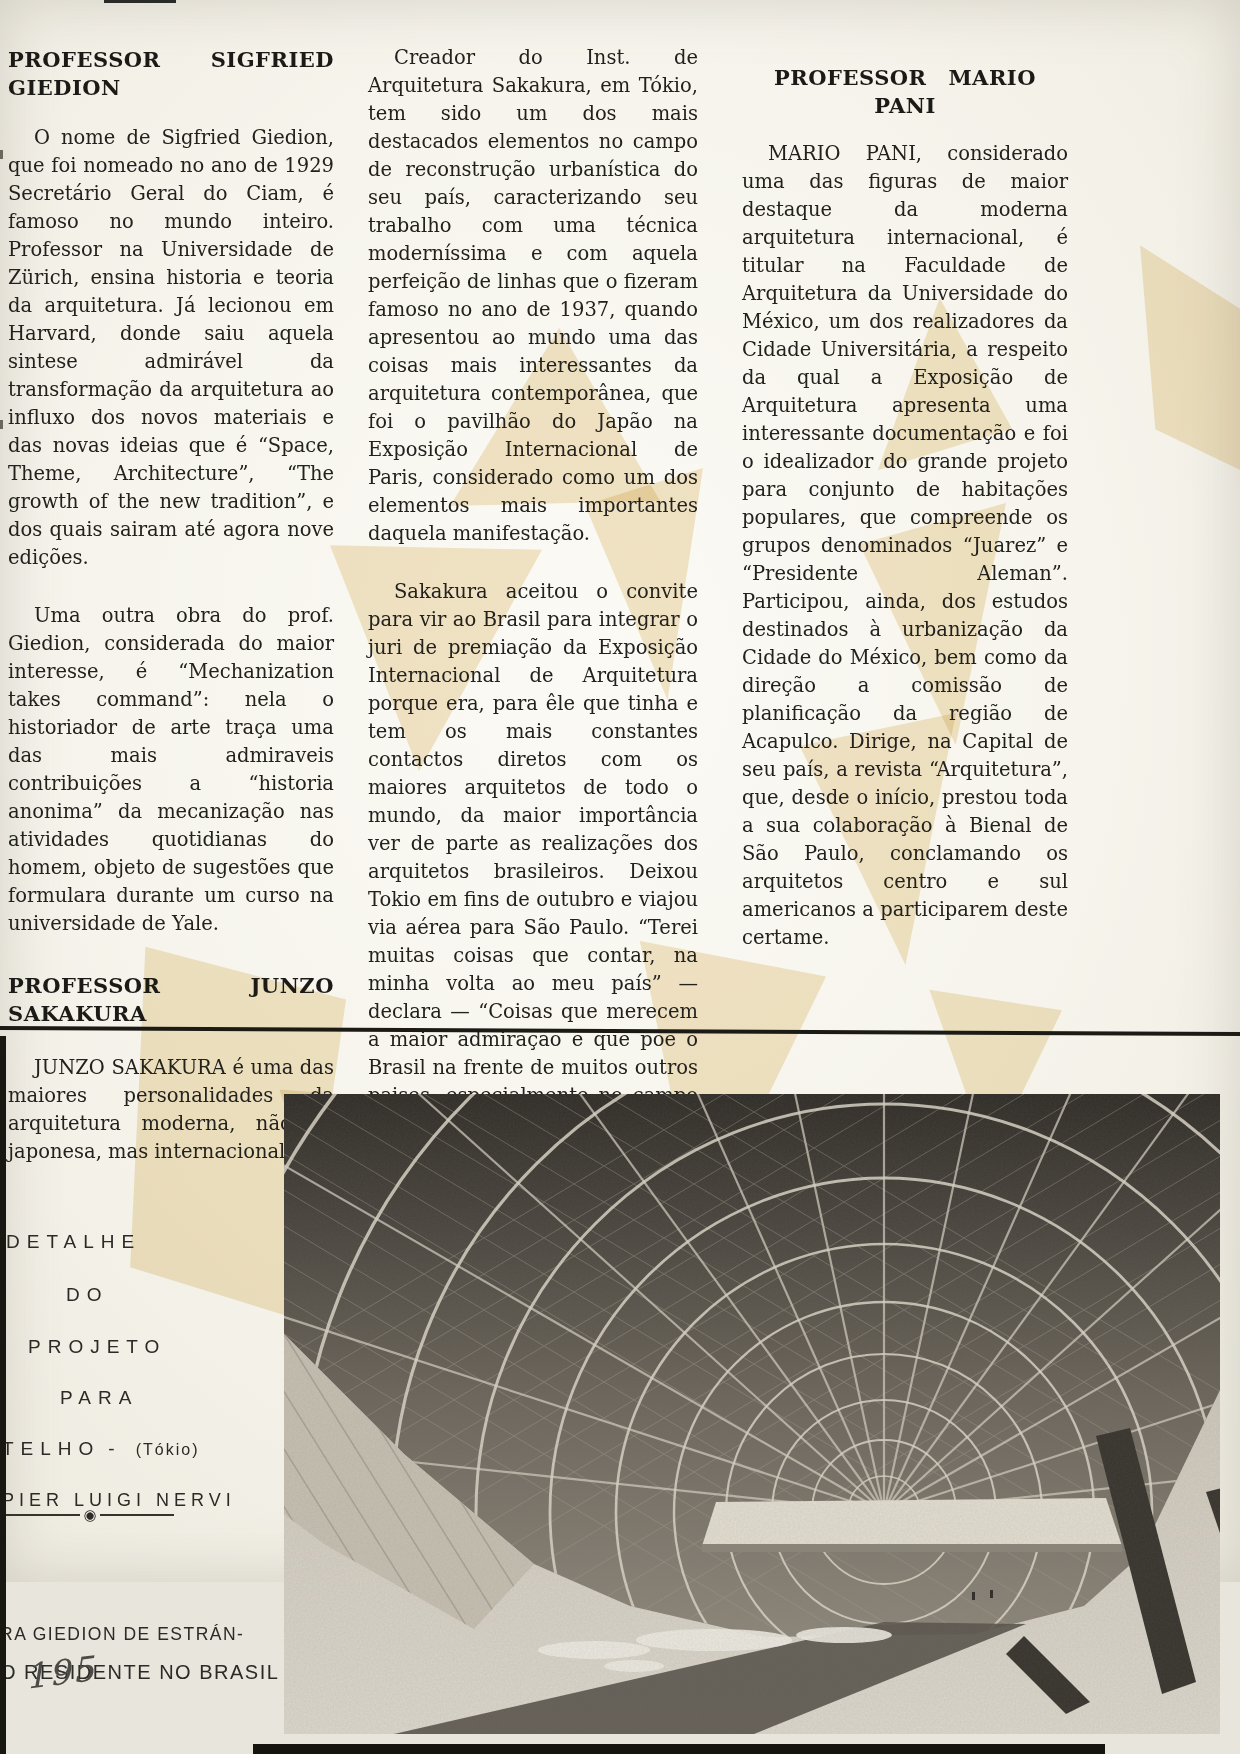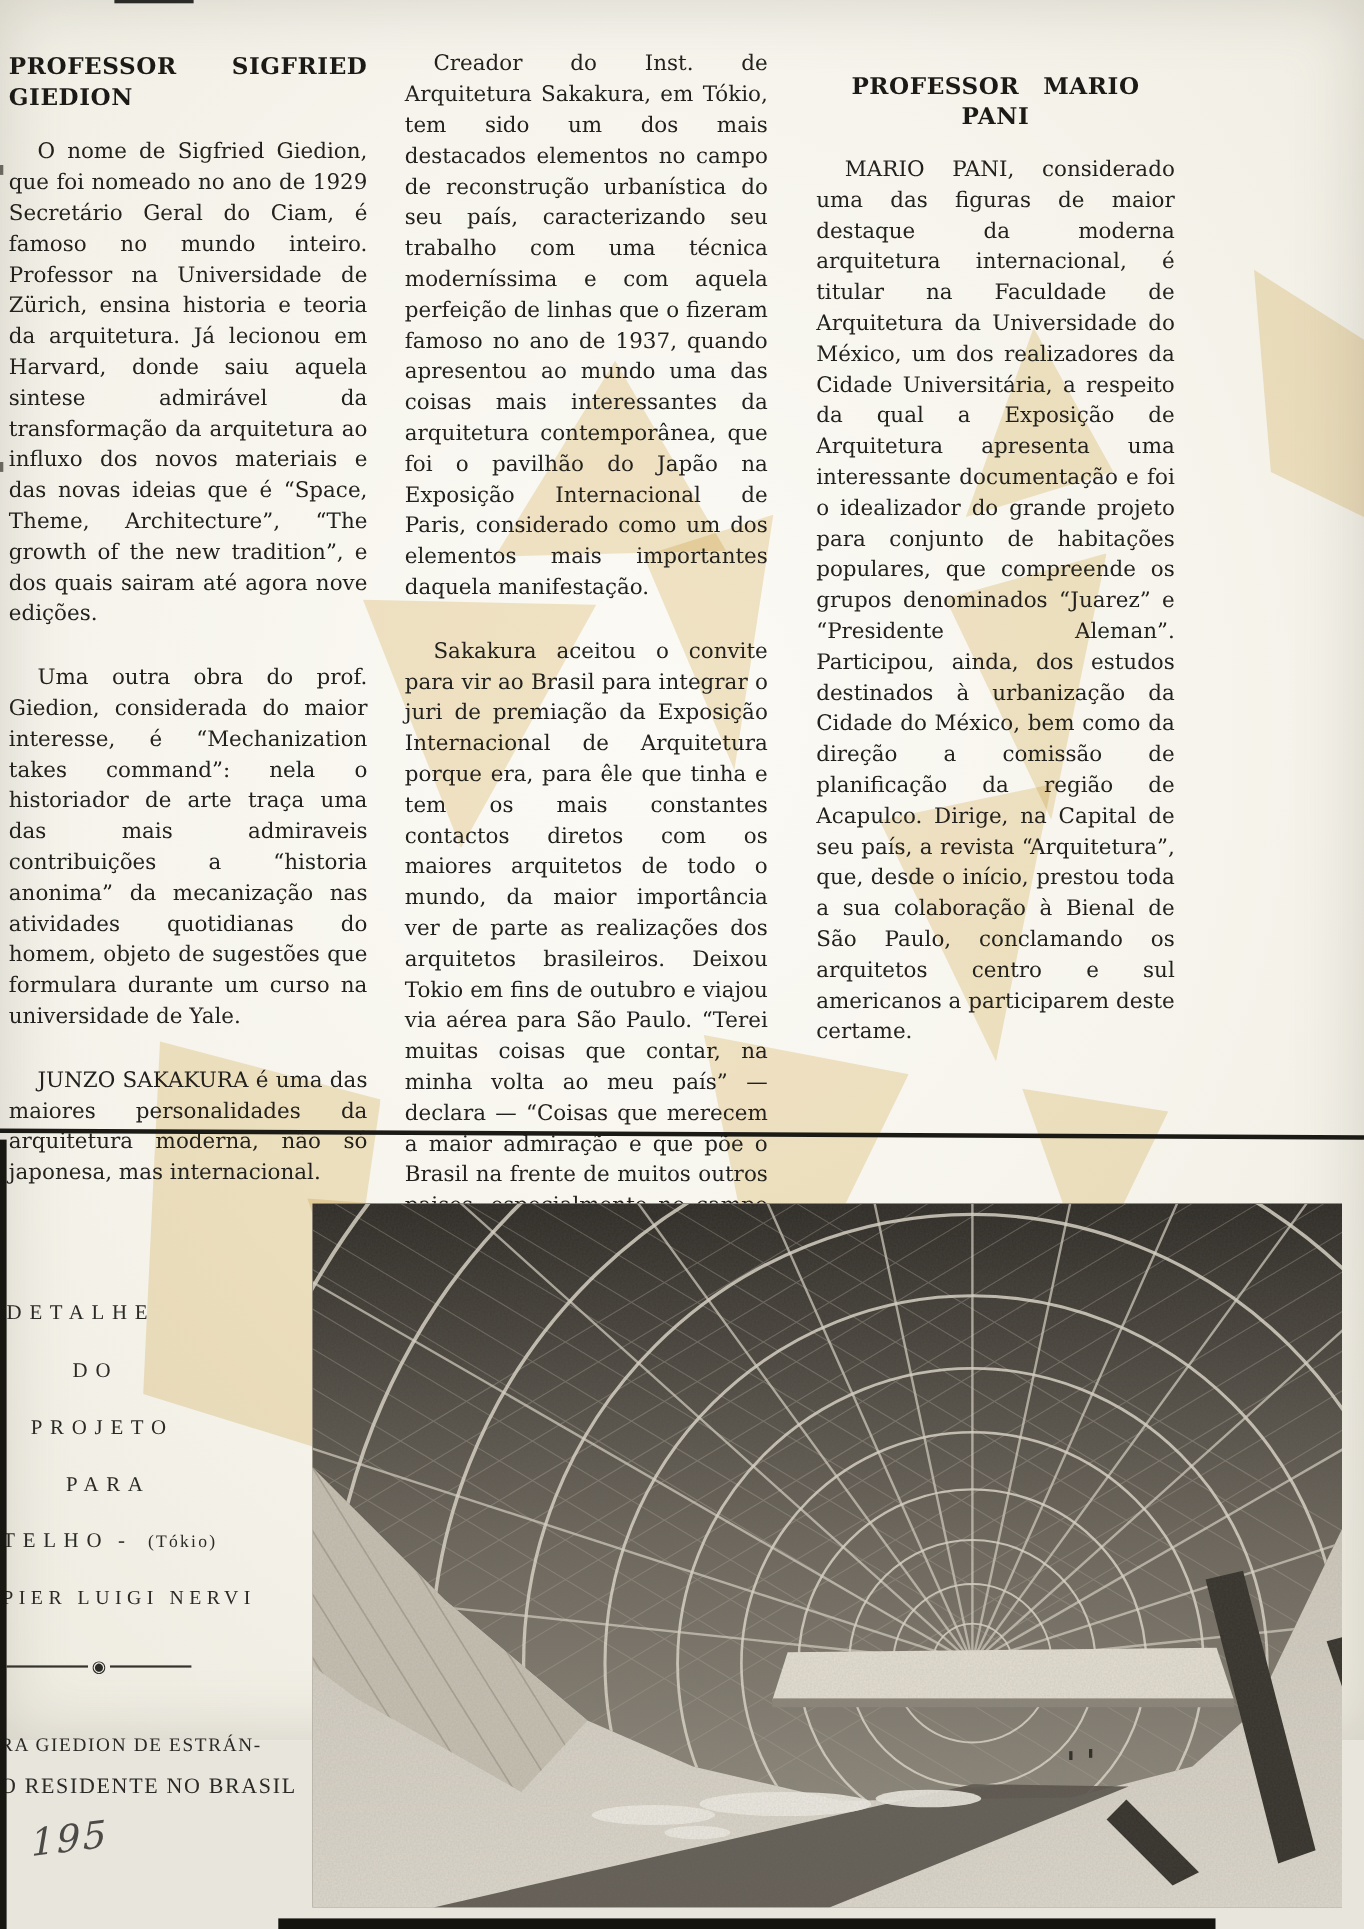--- a/index.html
+++ b/index.html
@@ -48,21 +48,21 @@
   }
   .col1 h2.first{margin-bottom:22px;}
   .col1 h2.second{margin-top:34px;margin-bottom:26px;}
   .col3 h2.center{margin-top:18px;margin-bottom:20px;text-align:center;text-align-last:center;word-spacing:14px;}
   
   .rule{position:absolute;left:0;top:1026px;width:1240px;height:4px;background:#1b1a15;transform:rotate(0.28deg);transform-origin:left center;}
   
   .photo{position:absolute;left:284px;top:1094px;width:936px;height:640px;background:#8d877b;}
   .photo svg{display:block;width:100%;height:100%;}
   
-  .cap{position:absolute;color:#2b2a26;font-family:Liberation Serif, serif;}
+  .cap{position:absolute;color:#2b2a26;font-family:Liberation Sans, sans-serif;margin-top:48px;}
   .cap-line{font-size:19px;letter-spacing:7px;font-weight:400;white-space:nowrap;}
   .c1{left:6px;top:1183px;}
   .c2{left:66px;top:1236px;}
   .c3{left:28px;top:1288px;}
   .c4{left:60px;top:1339px;}
   .c5{left:2px;top:1390px;}
   .c5 .country{font-size:16px;letter-spacing:2px;margin-left:6px;}
   .c5 .dash{margin:0 8px;}
   .c6{left:2px;top:1442px;font-size:18px;letter-spacing:5px;}
   .ornament{position:absolute;left:6px;top:1506px;width:168px;display:flex;align-items:center;color:#2b2a26;}
@@ -90,20 +90,21 @@
   <div class="stain s7"></div>
   <div class="stain s8"></div>
   <div class="stain s9"></div>
   <div class="stain s10"></div>
   <div class="stain s11"></div>
 
   <div class="col col1">
     <h2 class="art first">PROFESSOR SIGFRIED GIEDION</h2>
     <p>O nome de Sigfried Giedion, que foi nomeado no ano de 1929 Secretário Geral do Ciam, é famoso no mundo inteiro.  Professor na Universidade de Zürich, ensina historia e teoria da arquitetura.  Já lecionou em Harvard, donde saiu aquela sintese admirável da transformação da arquitetura ao influxo dos novos materiais e das novas ideias que é “Space, Theme, Architecture”, “The growth of the new tradition”, e dos quais sairam até agora nove edições.</p>
     <p>Uma outra obra do prof. Giedion, considerada do maior interesse, é “Mechanization takes command”: nela o historiador de arte traça uma das mais admiraveis contribuições a “historia anonima” da mecanização nas atividades quotidianas do homem, objeto de sugestões que formulara durante um curso na universidade de Yale.</p>
+    <h2 class="art second">PROFESSOR JUNZO SAKAKURA</h2>
     <p>JUNZO SAKAKURA é uma das maiores personalidades da arquitetura moderna, não só japonesa, mas internacional.</p>
   </div>
 
   <div class="col col2">
     <p>Creador do Inst. de Arquitetura Sakakura, em Tókio, tem sido um dos mais destacados elementos no campo de reconstrução urbanística do seu país, caracterizando seu trabalho com uma técnica moderníssima e com aquela perfeição de linhas que o fizeram famoso no ano de 1937, quando apresentou ao mundo uma das coisas mais interessantes da arquitetura contemporânea, que foi o pavilhão do Japão na Exposição Internacional de Paris, considerado como um dos elementos mais importantes daquela manifestação.</p>
     <p>Sakakura aceitou o convite para vir ao Brasil para integrar o juri de premiação da Exposição Internacional de Arquitetura porque era, para êle que tinha e tem os mais constantes contactos diretos com os maiores arquitetos de todo o mundo, da maior importância ver de parte as realizações dos arquitetos brasileiros. Deixou Tokio em fins de outubro e viajou via aérea para São Paulo. “Terei muitas coisas que contar, na minha volta ao meu país” — declara — “Coisas que merecem a maior admiração e que põe o Brasil na frente de muitos outros paises, especialmente no campo das construções.  São Paulo é um gigantesco centro de produção animado por um ritmo e uma vontade</p>
   </div>
 
   <div class="col col3">
     <h2 class="art center">PROFESSOR MARIO PANI</h2>

